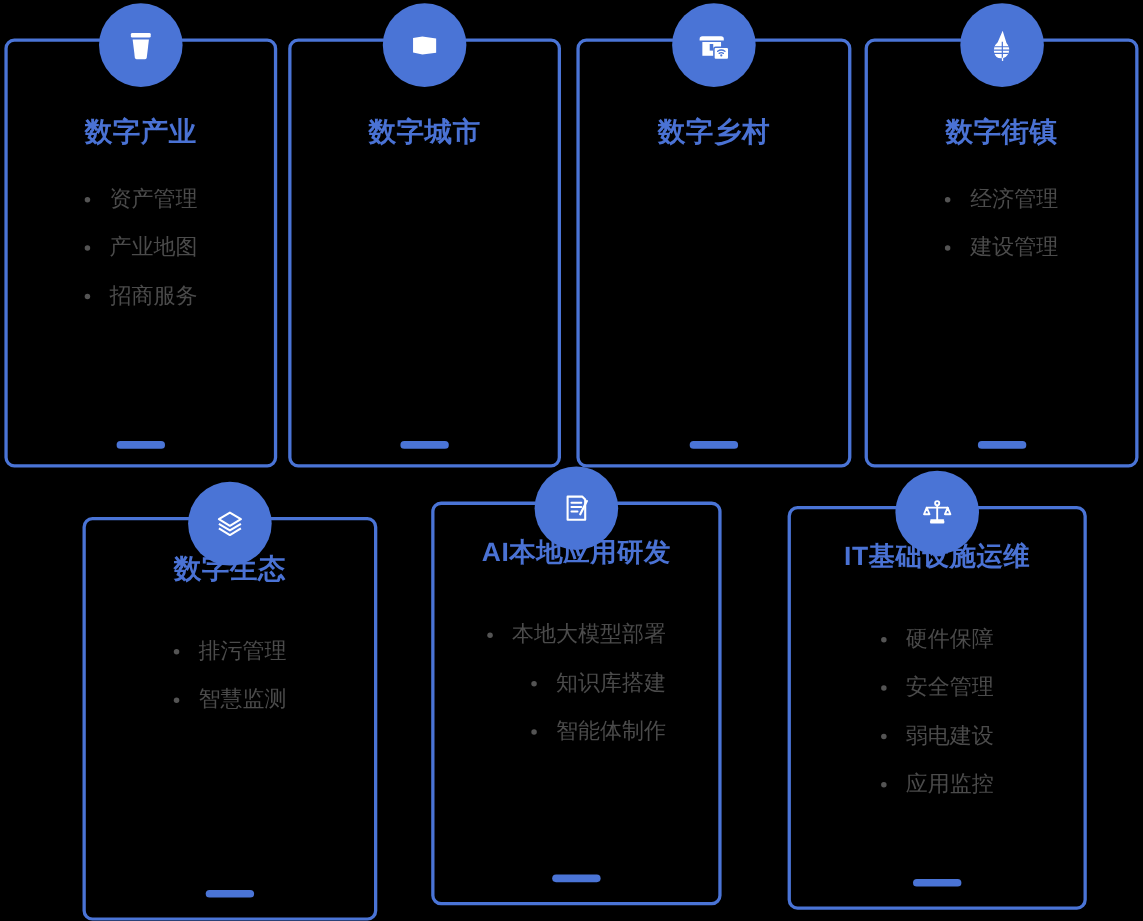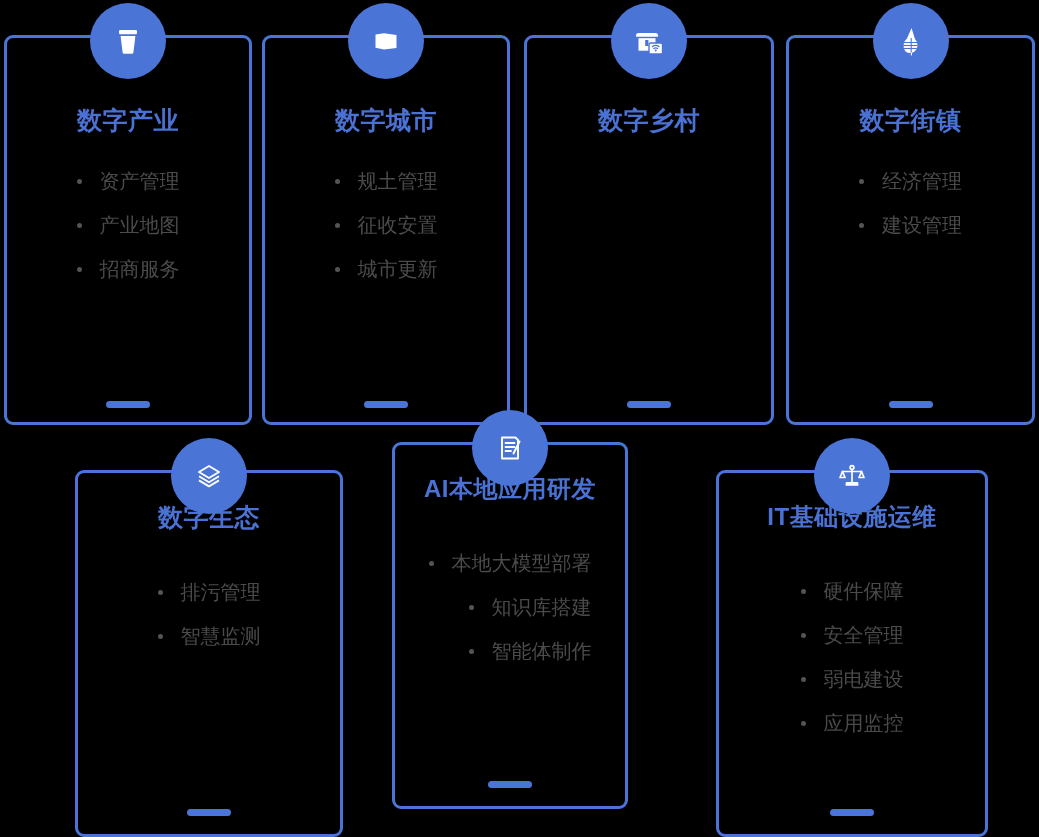--- a/index.html
+++ b/index.html
@@ -103,22 +103,22 @@
   }
 
   
   #card-digital-industry { left: 4px;   top: 35px; width: 248px; height: 390px; }
   #card-digital-city     { left: 262px; top: 35px; width: 248px; height: 390px; }
   #card-digital-village  { left: 524px; top: 35px; width: 250px; height: 390px; }
   #card-digital-town     { left: 786px; top: 35px; width: 249px; height: 390px; }
 
   
   #card-digital-ecology  { left: 75px;  top: 470px; width: 268px; height: 367px; }
-  #card-ai-dev           { left: 392px; top: 442px; width: 236px; height: 367px; text-decoration: underline; }
-  #card-it-ops           { left: 716px; top: 470px; width: 272px; height: 367px; }
+  #card-ai-dev           { left: 392px; top: 456px; width: 264px; height: 367px; text-decoration: underline; }
+  #card-it-ops           { left: 716px; top: 460px; width: 272px; height: 367px; }
 
   
   .bubble-r1 { top: -35px; }
   .bubble-r2 { top: -35px; }
 
   
   .title-r1 { margin-top: 70px; }
   .title-r2 { margin-top: 32px; }
 
   .list-r1 { margin-top: 38px; }
@@ -160,34 +160,20 @@
   </div>
 
   <div class="card" id="card-digital-city">
     <div class="card-inner">
       <div class="icon-bubble bubble-r1">
         <svg width="34" height="34" viewBox="0 0 34 34">
           <path d="M6.5 10.5 L15 9.2 L27.5 11 L27.5 24 L15 25.6 L6.5 23.8 Z" fill="#fff"></path>
         </svg>
       </div>
       <div class="card-title title-r1">数字城市</div>
-      <ul class="feature-list list-r1">
-        <li class="feature-item">
-          <span class="bullet"></span>
-          <span>规土管理</span>
-        </li>
-        <li class="feature-item">
-          <span class="bullet"></span>
-          <span>征收安置</span>
-        </li>
-        <li class="feature-item">
-          <span class="bullet"></span>
-          <span>城市更新</span>
-        </li>
-      </ul>
       <div class="bottom-pill pill-r1"></div>
     </div>
   </div>
 
   <div class="card" id="card-digital-village">
     <div class="card-inner">
       <div class="icon-bubble bubble-r1">
         <svg width="36" height="36" viewBox="0 0 36 36">
           <path d="M5 12.5 Q5 10 7.5 10 L24.5 10 Q27 10 27 12.5 L27 13.8 L5 13.8 Z" fill="#fff"></path>
           <rect x="7.5" y="15.2" width="17" height="12.5" fill="#fff"></rect>

